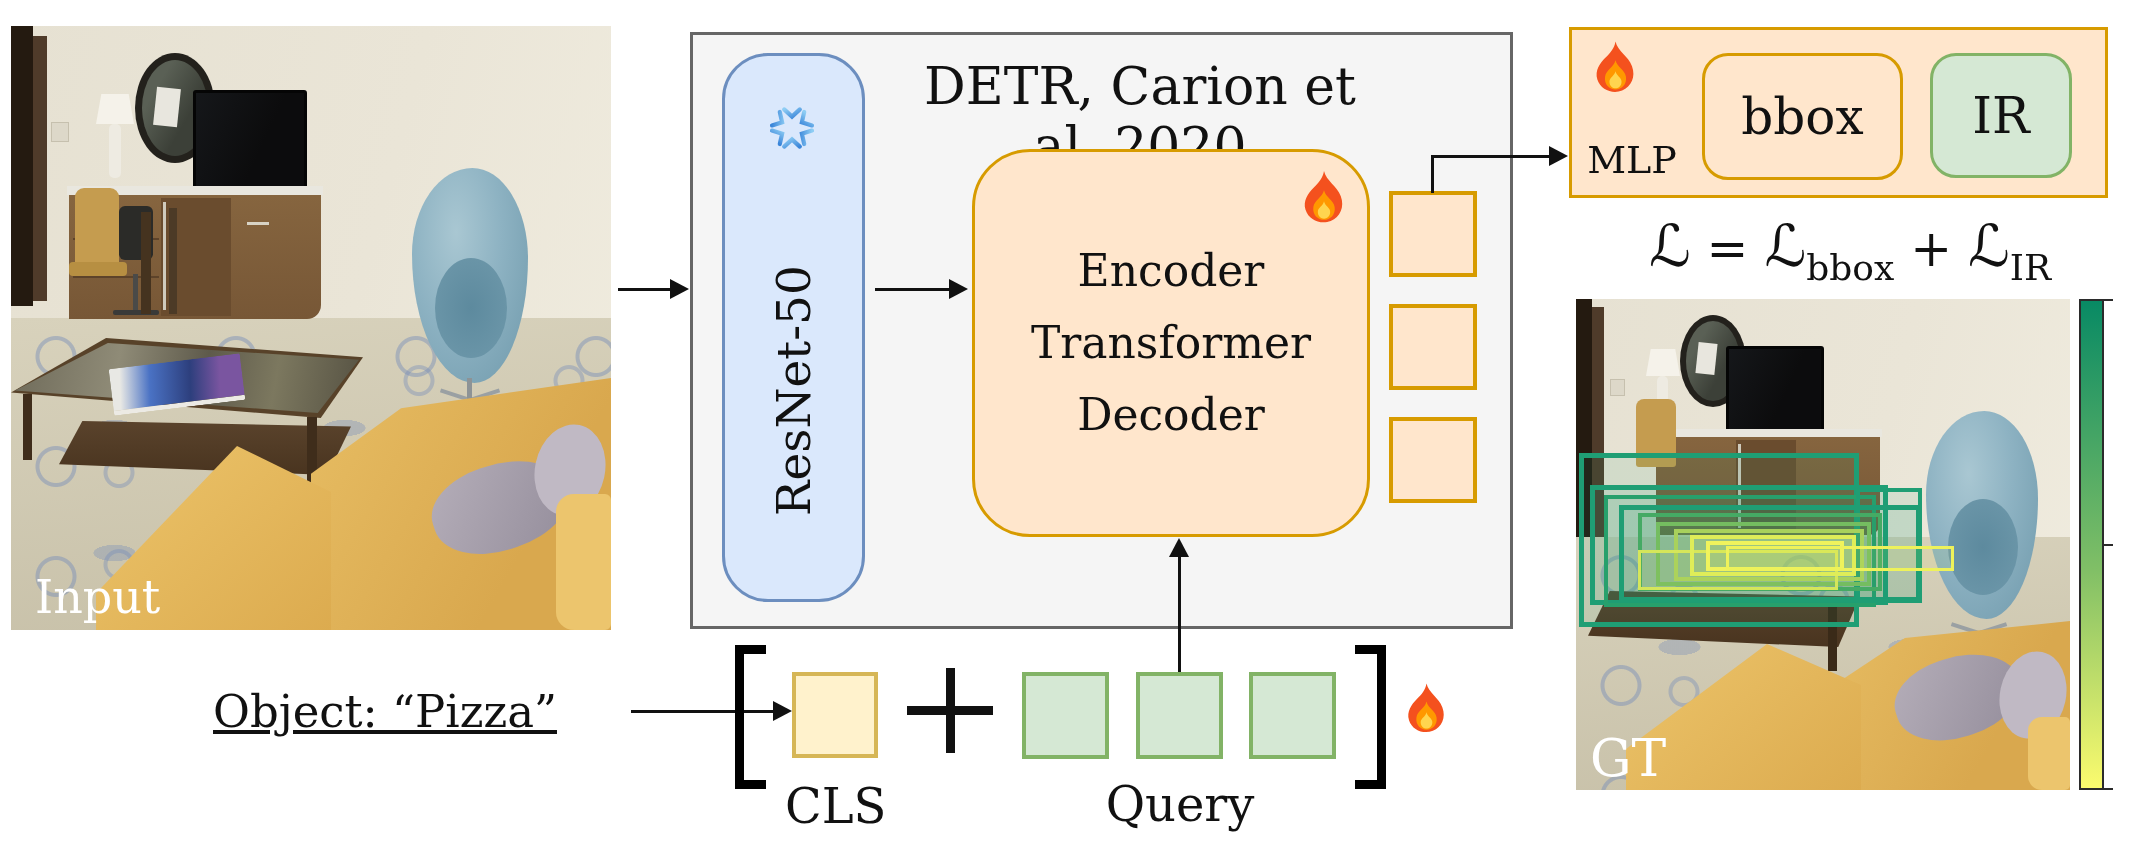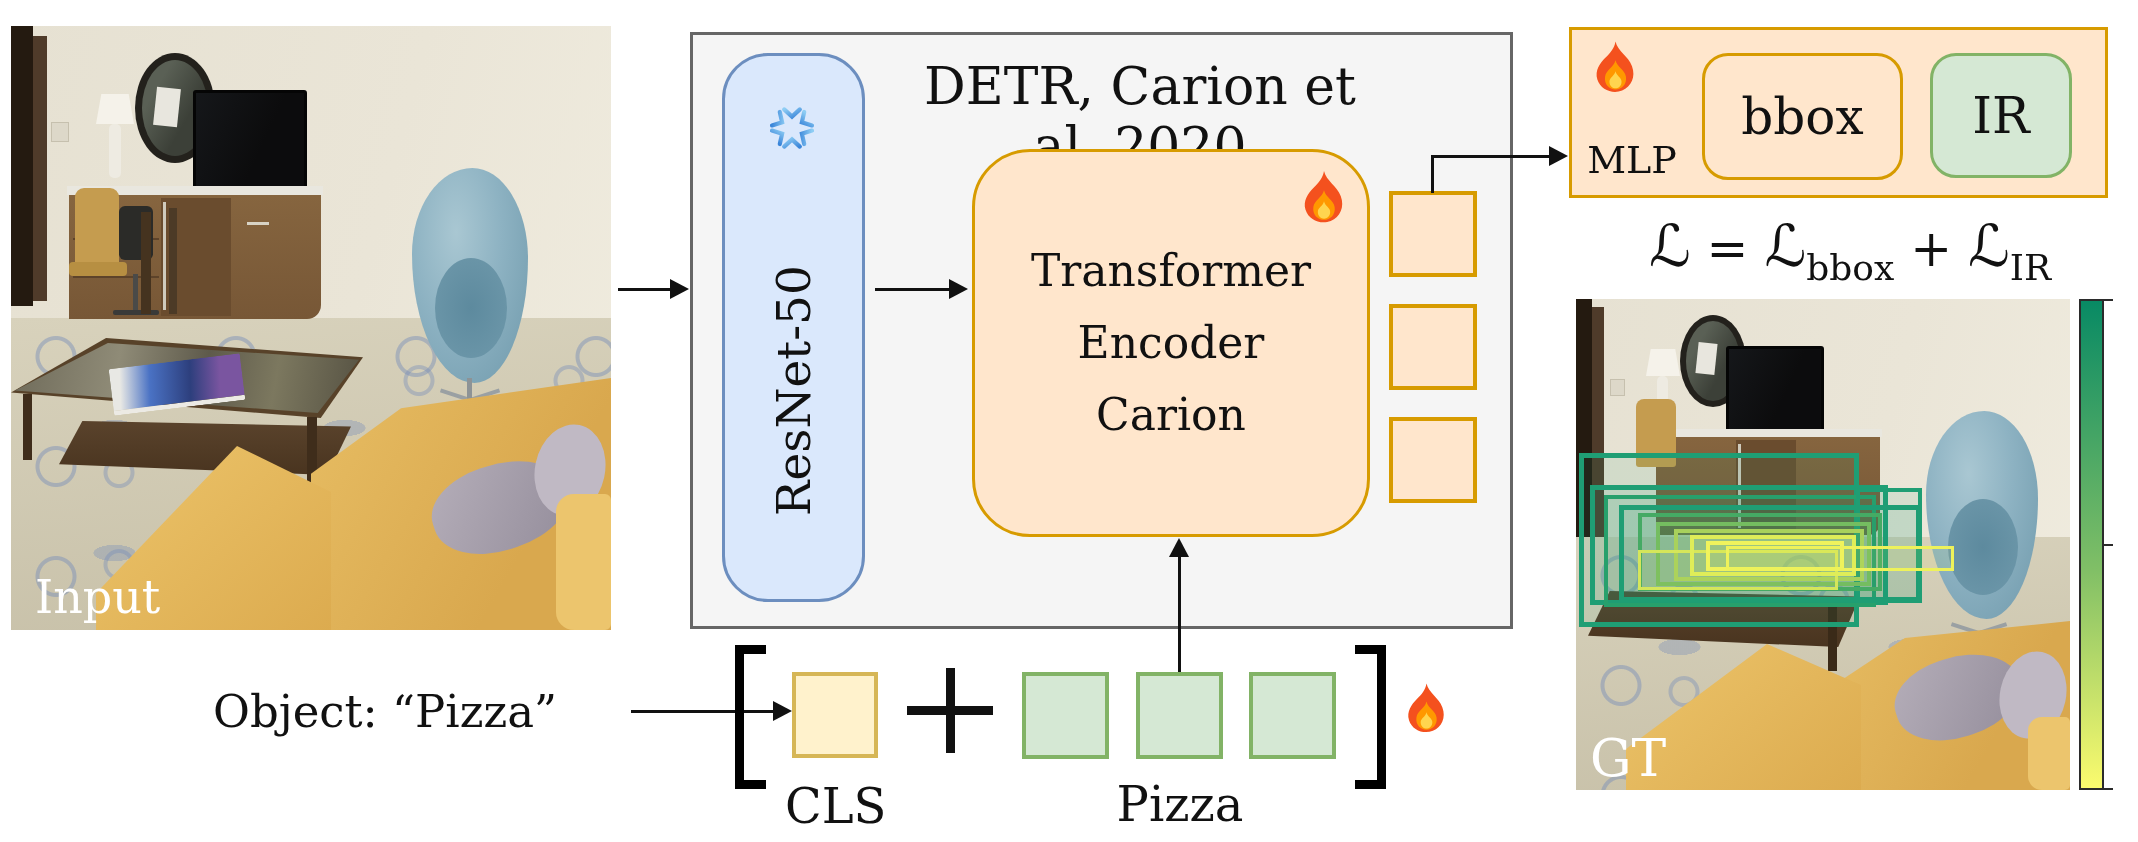--- a/index.html
+++ b/index.html
@@ -116,23 +116,23 @@
 </div>
 
 <div class="hline" style="left:875px;top:288px;width:76px;"></div>
 <div class="head-r" style="left:949px;top:279px;"></div>
 
 <div class="node" style="left:972px;top:149px;width:398px;height:388px;background:#ffe6cc;border:3px solid #d79b00;border-radius:58px;"></div>
 <svg class="abs" style="left:1296px;top:166px;" width="56" height="64" viewBox="0 0 100 100">
     <use href="#flame"></use>
   </svg>
 <div class="abs" style="left:972px;top:168px;width:398px;height:350px;display:flex;flex-direction:column;justify-content:center;text-align:center;font-size:44px;line-height:72px;color:#111;">
+  <span>Encoder</span>
   <span>Transformer</span>
-  <span>Encoder</span>
-  <span>Carion</span>
+  <span>Decoder</span>
 </div>
 
 <div class="sq" style="left:1389px;top:191px;width:80px;height:78px;background:#ffe6cc;border:4px solid #d79b00;"></div>
 <div class="sq" style="left:1389px;top:304px;width:80px;height:78px;background:#ffe6cc;border:4px solid #d79b00;"></div>
 <div class="sq" style="left:1389px;top:417px;width:80px;height:78px;background:#ffe6cc;border:4px solid #d79b00;"></div>
 
 <div class="vline" style="left:1431px;top:157px;height:36px;"></div>
 <div class="hline" style="left:1431px;top:155px;width:120px;"></div>
 <div class="head-r" style="left:1549px;top:146px;"></div>
 
@@ -196,33 +196,33 @@
       <div class="gt-box" style="left: 150px; top: 247px; width: 228px; height: 25px; border: 3px solid rgb(238, 242, 90); background: rgba(238, 242, 90, 0.1);"></div>
     </div>
   <div class="photo-label" style="left:14px;bottom:2px;font-size:52px;">GT</div>
 </div>
 
 <div class="abs" id="colorbar" style="left: 2079px; top: 299px; width: 25px; height: 491px; border: 2px solid rgb(43, 43, 43); box-sizing: border-box; background: linear-gradient(rgb(8, 138, 100), rgb(128, 191, 102) 55%, rgb(251, 251, 110));"></div>
 <div class="abs" style="left:2104px;top:299px;width:9px;height:2px;background:#2b2b2b;"></div>
 <div class="abs" style="left:2104px;top:544px;width:9px;height:2px;background:#2b2b2b;"></div>
 <div class="abs" style="left:2104px;top:788px;width:9px;height:2px;background:#2b2b2b;"></div>
 
-<div class="abs serif-c" style="left:155px;top:686px;width:460px;font-size:45px;line-height:52px;">Object: “Pizza”</div>
+<div class="abs serif-c" style="left:155px;top:686px;width:460px;font-size:45px;line-height:52px;text-decoration:underline;">Object: “Pizza”</div>
 <div class="hline" style="left:631px;top:710px;width:146px;"></div>
 <div class="head-r" style="left:773px;top:701px;"></div>
 
 <div class="bracket l" style="left:735px;top:645px;"></div>
 <div class="sq" style="left:792px;top:672px;width:78px;height:78px;background:#fff2cc;border:4px solid #d6b656;"></div>
 <div class="abs" style="left:907px;top:706px;width:86px;height:9px;background:#111;"></div>
 <div class="abs" style="left:946px;top:668px;width:9px;height:85px;background:#111;"></div>
 <div class="sq" style="left:1022px;top:672px;width:79px;height:79px;background:#d5e8d4;border:4px solid #82b366;"></div>
 <div class="sq" style="left:1136px;top:672px;width:79px;height:79px;background:#d5e8d4;border:4px solid #82b366;"></div>
 <div class="sq" style="left:1249px;top:672px;width:79px;height:79px;background:#d5e8d4;border:4px solid #82b366;"></div>
 <div class="bracket r" style="left:1355px;top:645px;"></div>
 <svg class="abs" style="left:1400px;top:678px;" width="53" height="62" viewBox="0 0 100 100">
     <use href="#flame"></use>
   </svg>
 
 <div class="vline" style="left:1178px;top:554px;height:118px;"></div>
 <div class="head-u" style="left:1169px;top:538px;"></div>
 
 <div class="abs serif-c" style="left:785px;top:778px;width:100px;font-size:48px;">CLS</div>
-<div class="abs serif-c" style="left:1100px;top:776px;width:160px;font-size:48px;">Pizza</div>
+<div class="abs serif-c" style="left:1100px;top:776px;width:160px;font-size:48px;">Query</div>
 
 </body></html>

